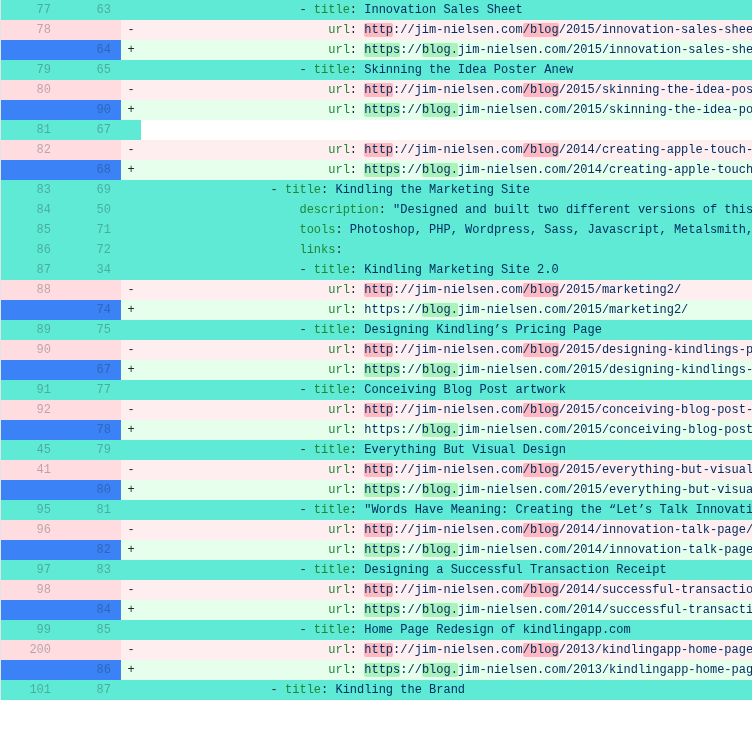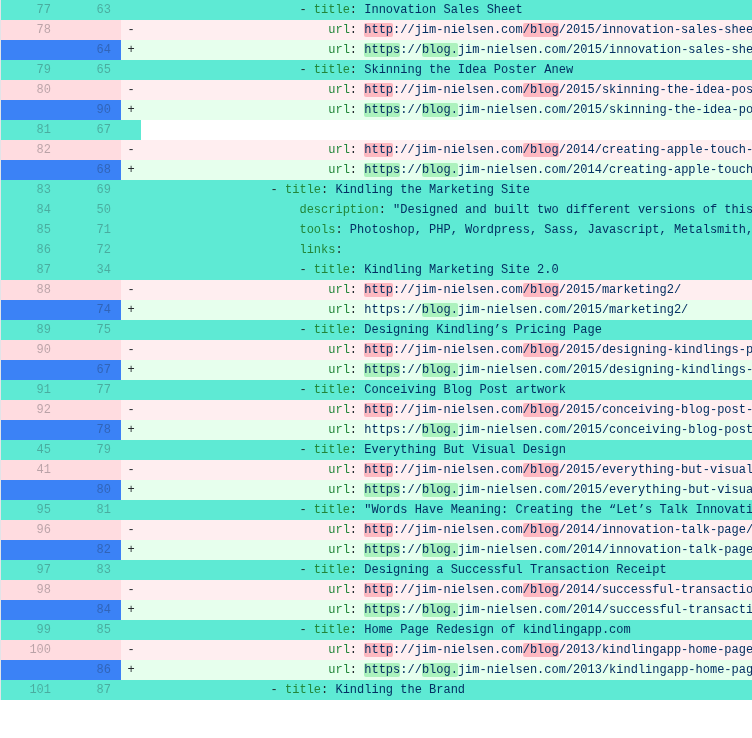--- a/index.html
+++ b/index.html
@@ -74,16 +74,16 @@
     <div class="row ctx"><div class="ln">45</div><div class="ln">79</div><div class="mark"> </div><div class="code">                      - <span class="key">title</span>: <span class="str">Everything But Visual Design</span></div></div>
     <div class="row del"><div class="ln">41</div><div class="ln"></div><div class="mark">-</div><div class="code">                          <span class="key">url</span>: <span class="hl-del str">http</span><span class="str">://jim-nielsen.com</span><span class="hl-del str">/blog</span><span class="str">/2015/everything-but-visual-design/</span></div></div>
     <div class="row add"><div class="ln"></div><div class="ln">80</div><div class="mark">+</div><div class="code">                          <span class="key">url</span>: <span class="hl-add str">https</span><span class="str">://</span><span class="hl-add str">blog.</span><span class="str">jim-nielsen.com/2015/everything-but-visual-design/</span></div></div>
     <div class="row ctx"><div class="ln">95</div><div class="ln">81</div><div class="mark"> </div><div class="code">                      - <span class="key">title</span>: <span class="str">"Words Have Meaning: Creating the “Let’s Talk Innovation” Page"</span></div></div>
     <div class="row del"><div class="ln">96</div><div class="ln"></div><div class="mark">-</div><div class="code">                          <span class="key">url</span>: <span class="hl-del str">http</span><span class="str">://jim-nielsen.com</span><span class="hl-del str">/blog</span><span class="str">/2014/innovation-talk-page/</span></div></div>
     <div class="row add"><div class="ln"></div><div class="ln">82</div><div class="mark">+</div><div class="code">                          <span class="key">url</span>: <span class="hl-add str">https</span><span class="str">://</span><span class="hl-add str">blog.</span><span class="str">jim-nielsen.com/2014/innovation-talk-page/</span></div></div>
     <div class="row ctx"><div class="ln">97</div><div class="ln">83</div><div class="mark"> </div><div class="code">                      - <span class="key">title</span>: <span class="str">Designing a Successful Transaction Receipt</span></div></div>
     <div class="row del"><div class="ln">98</div><div class="ln"></div><div class="mark">-</div><div class="code">                          <span class="key">url</span>: <span class="hl-del str">http</span><span class="str">://jim-nielsen.com</span><span class="hl-del str">/blog</span><span class="str">/2014/successful-transaction-receipt/</span></div></div>
     <div class="row add"><div class="ln"></div><div class="ln">84</div><div class="mark">+</div><div class="code">                          <span class="key">url</span>: <span class="hl-add str">https</span><span class="str">://</span><span class="hl-add str">blog.</span><span class="str">jim-nielsen.com/2014/successful-transaction-receipt/</span></div></div>
     <div class="row ctx"><div class="ln">99</div><div class="ln">85</div><div class="mark"> </div><div class="code">                      - <span class="key">title</span>: <span class="str">Home Page Redesign of kindlingapp.com</span></div></div>
-    <div class="row del"><div class="ln">100</div><div class="ln"></div><div class="mark">-</div><div class="code">                          <span class="key">url</span>: <span class="hl-del str">http</span><span class="str">://jim-nielsen.com</span><span class="hl-del str">/blog</span><span class="str">/2013/kindlingapp-home-page-redesign/</span></div></div>
+    <div class="row del"><div class="ln">200</div><div class="ln"></div><div class="mark">-</div><div class="code">                          <span class="key">url</span>: <span class="hl-del str">http</span><span class="str">://jim-nielsen.com</span><span class="hl-del str">/blog</span><span class="str">/2013/kindlingapp-home-page-redesign/</span></div></div>
     <div class="row add"><div class="ln"></div><div class="ln">86</div><div class="mark">+</div><div class="code">                          <span class="key">url</span>: <span class="hl-add str">https</span><span class="str">://</span><span class="hl-add str">blog.</span><span class="str">jim-nielsen.com/2013/kindlingapp-home-page-redesign/</span></div></div>
     <div class="row ctx"><div class="ln">101</div><div class="ln">87</div><div class="mark"> </div><div class="code">                  - <span class="key">title</span>: <span class="str">Kindling the Brand</span></div></div>
   </div>
 
 </body></html>

